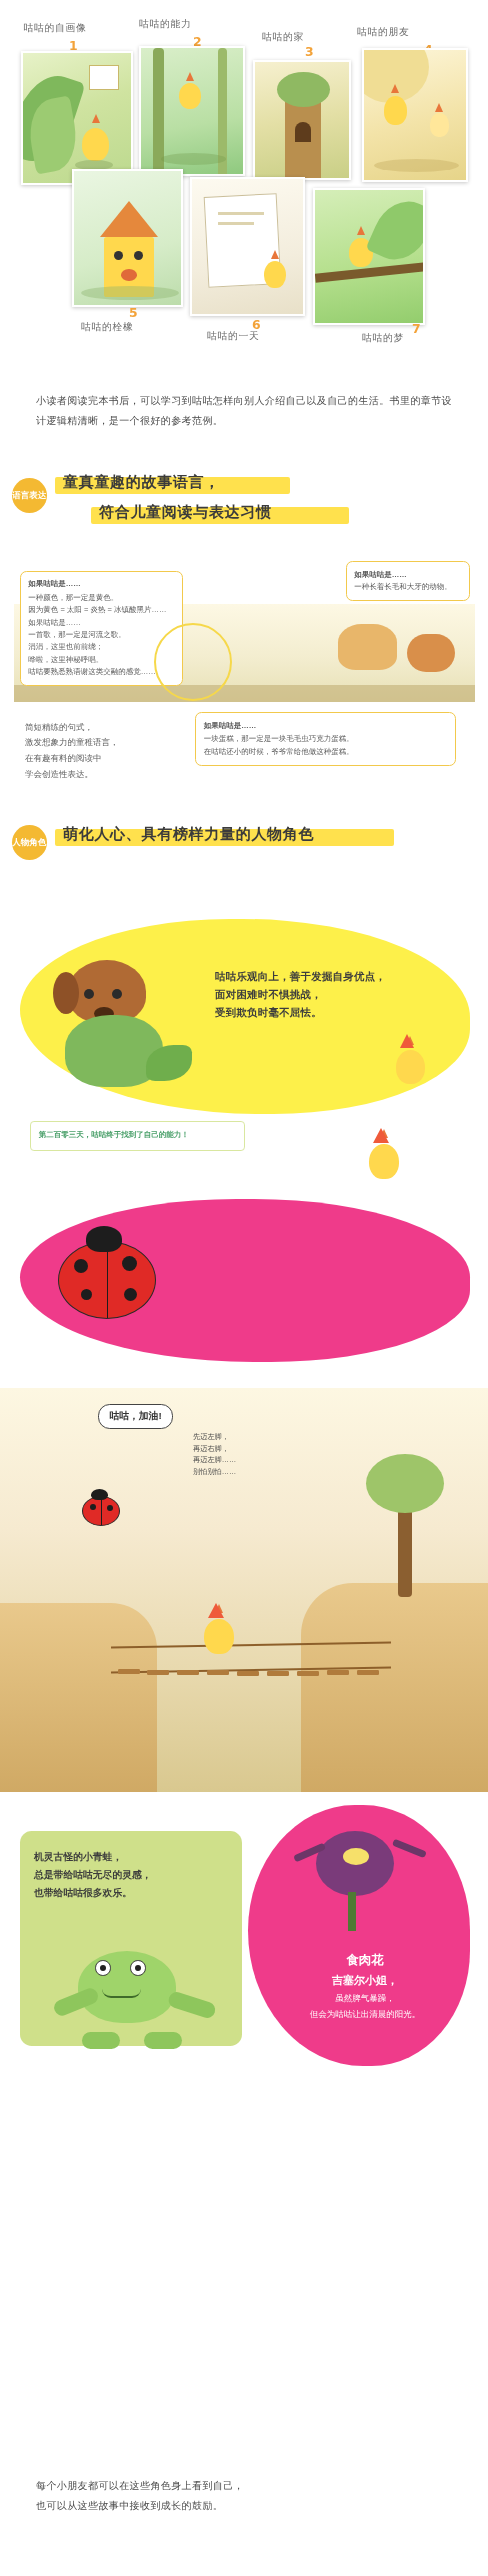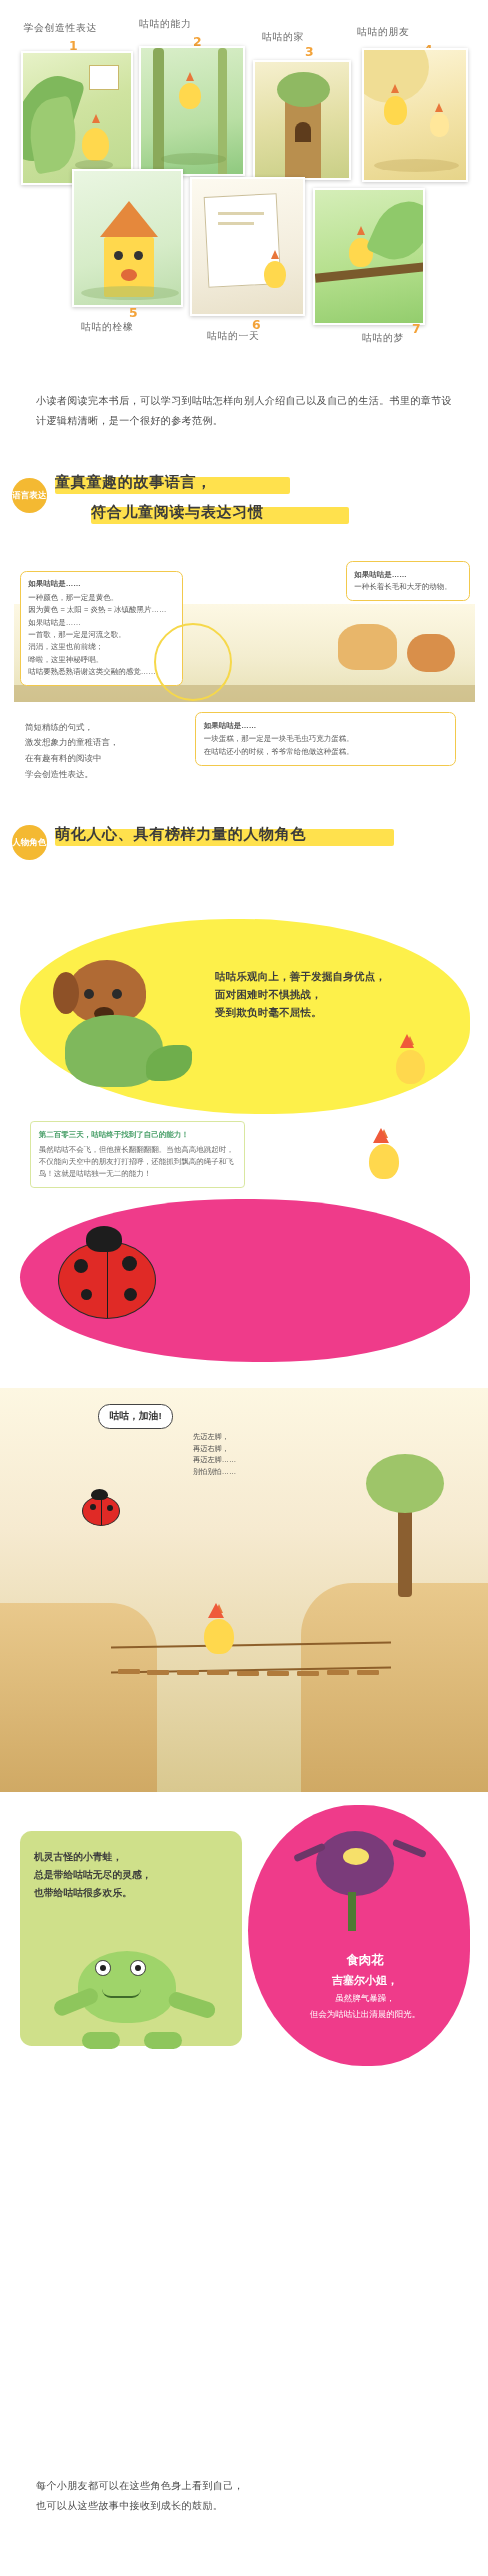--- a/index.html
+++ b/index.html
@@ -71,21 +71,21 @@
     line-height: 19.5px;
     color: #4a4a4a;
     letter-spacing: 0.4px;
   }
   .hl-line { position:relative; display:block; height:26px; }
   .hl-band {
     position:absolute; height: 17px; background:#ffe14d; border-radius:2px; z-index:0;
   }
   .hl-text {
     position:relative; z-index:1; font-size: 15px; font-weight:bold;
-    color:#3b3b3b; letter-spacing:0.7px; line-height:26px;
+    color:#3b3b3b; letter-spacing:0.7px; line-height:26px;margin-left:8px;
   }
   .stamp {
     position:absolute; width:35px; height:35px; border-radius:50%;
     background:#f4b932; color:#fff; font-size:8.5px; font-weight:bold;
     display:flex; align-items:center; justify-content:center; text-align:center;
     line-height:9px; letter-spacing:0;
   }
   .ill-band {
     position:absolute; left:14.3px; right:14.3px; height: 130px;
     background: linear-gradient(180deg,#fdf8e4 0%, #f3edcf 55%, #e7e0b5 100%);
@@ -153,21 +153,21 @@
   .frog { position:absolute; background:#9fd46a; border-radius:50% 50% 45% 45%; }
   .flower-dark { position:absolute; background:#7a3b7a; border-radius:50%; }
 </style>
 </head>
 <body>
 
 <div class="page">
 
   <div class="covers-sec">
 
-    <div class="cover-label" style="left:23.5px; top:22px;">学会创造性表达</div>
+    <div class="cover-label" style="left:23.5px; top:22px;">咕咕的自画像</div>
     <div class="cover-label" style="left:139px; top:18px;">咕咕的能力</div>
     <div class="cover-label" style="left:246px; top:31px;padding-left:16px;">咕咕的家</div>
     <div class="cover-label" style="left:357px; top:26px;">咕咕的朋友</div>
 
     <div class="num-badge" style="left:69px; top:38px;">1</div>
     <div class="num-badge" style="left:193px; top:34px;">2</div>
     <div class="num-badge" style="left:305px; top:44px;">3</div>
     <div class="num-badge" style="left:424px; top:42px;">4</div>
 
     <div class="cover c1" style="left:21px; top:51px; width:112px; height:134px;">
@@ -328,21 +328,20 @@
 面对困难时不惧挑战，
 受到欺负时毫不屈怯。</div>
 
     <div class="abs" style="right:55px; top:125px; width:46px; height:59px;">
       <div class="chick" style="left:7.8px; top:13px; width:29px; height:34px;"></div>
       <div class="abs" style="left:11.7px; top:-2.6px; width:0;height:0;border-left:7.8px solid transparent;border-right:7.8px solid transparent;border-bottom:14.3px solid #ef5a3a;"></div>
     </div>
 
     <div class="quote-note" style="left:30px; top:209px; width:215px;">
       <div class="note-title" style="margin-bottom:2.6px; white-space:pre-line;">第二百零三天，咕咕终于找到了自己的能力！</div>
-      <div>虽然咕咕不会飞，但他擅长翻翻翻翻。当他高高地跳起时，不仅能向天空中的朋友打打招呼，还能抓到飘高的绳子和飞鸟！这就是咕咕独一无二的能力！</div>
     </div>
 
     <div class="abs" style="right:78px; top:215px; width:52px; height:59px;">
       <div class="chick" style="left:10.4px; top:17px; width:30px; height:35px;"></div>
       <div class="abs" style="left:14.3px; top:1.3px; width:0;height:0;border-left:8.5px solid transparent;border-right:8.5px solid transparent;border-bottom:15.6px solid #ef5a3a;"></div>
     </div>
   </div>
 
   <div class="abs" style="left:0; top:1199px; width:489px; height:195px;">
     <div class="pink-blob" style="left:19.5px; top:0; width:450px; height:163px;"></div>

